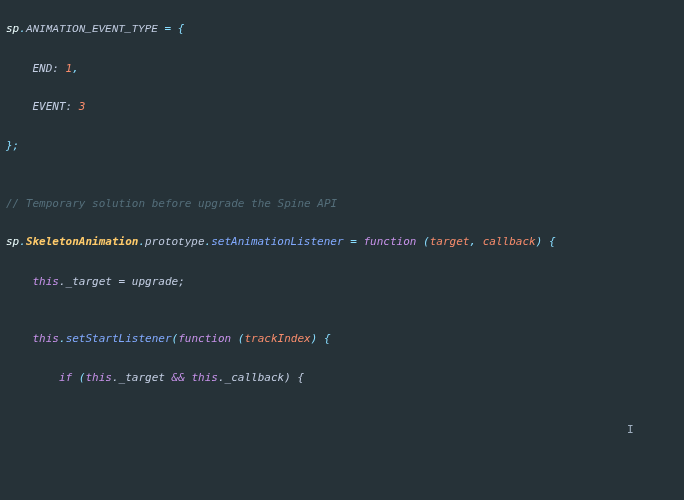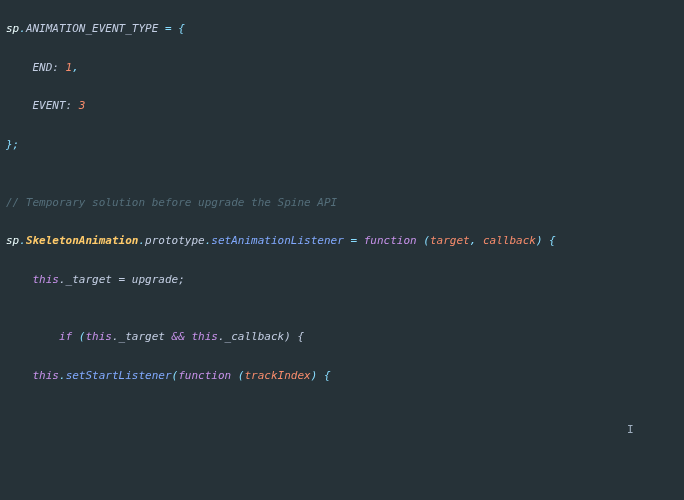--- a/index.html
+++ b/index.html
@@ -15,21 +15,21 @@
     height: 500px;
     font-style: italic;
   }
   .editor {
     padding: 0 6px;
     white-space: pre;
   }
   .line { display: block; }
   .kw { color: #c792ea; }       
   .const { color: #c792ea; margin-top: 44px; }    
-  .prop { color: #c3cee3; }     
+  .prop { color: #c3cee3; font-family: Liberation Mono, monospace; }     
   .method { color: #82aaff; }
   .param { color: #f78c6c; }    
   .num { color: #f78c6c; }
   .punct { color: #89ddff; }    
   .op { color: #c792ea; }
   .comment { color: #546e7a; margin-top: 40px; }
   .sp { color: #eeffff; }
   .type { color: #ffcb6b; font-weight: bold; }
   .cursor {
     position: absolute;
@@ -43,22 +43,22 @@
 <div class="editor">
 <span class="line"><span class="sp">sp</span><span class="punct">.</span><span class="prop">ANIMATION_EVENT_TYPE</span><span class="punct"> = {</span></span>
 <span class="line"><span>    END: </span><span class="num">1</span><span class="punct">,</span></span>
 <span class="line"><span>    EVENT: </span><span class="num">3</span></span>
 <span class="line"><span class="punct">};</span></span>
 <span class="line"><span></span></span>
 <span class="line"><span class="comment">// Temporary solution before upgrade the Spine API</span></span>
 <span class="line"><span class="sp">sp</span><span class="punct">.</span><span class="type">SkeletonAnimation</span><span class="punct">.</span><span class="prop">prototype</span><span class="punct">.</span><span class="method">setAnimationListener</span><span class="punct"> = </span><span class="kw">function</span><span class="punct"> (</span><span class="param">target</span><span class="punct">, </span><span class="param">callback</span><span class="punct">) {</span></span>
 <span class="line"><span>    </span><span class="const">this</span><span>._target = upgrade;</span></span>
 <span class="line"><span></span></span>
+<span class="line"><span>    </span><span class="const">this</span><span class="punct">.</span><span class="method">setStartListener</span><span class="punct">(</span><span class="kw">function</span><span class="punct"> (</span><span class="param">trackIndex</span><span class="punct">) {</span></span>
 <span class="line"><span>        </span><span class="kw">if</span><span class="punct"> (</span><span class="const">this</span><span>._target </span><span class="op">&amp;&amp;</span><span> </span><span class="const">this</span><span>._callback) {</span></span>
-<span class="line"><span>    </span><span class="const">this</span><span class="punct">.</span><span class="method">setStartListener</span><span class="punct">(</span><span class="kw">function</span><span class="punct"> (</span><span class="param">trackIndex</span><span class="punct">) {</span></span>
 
 
 
 <span class="line"><span></span></span>
 
 
 
 
 
 <span class="line"><span></span></span>

